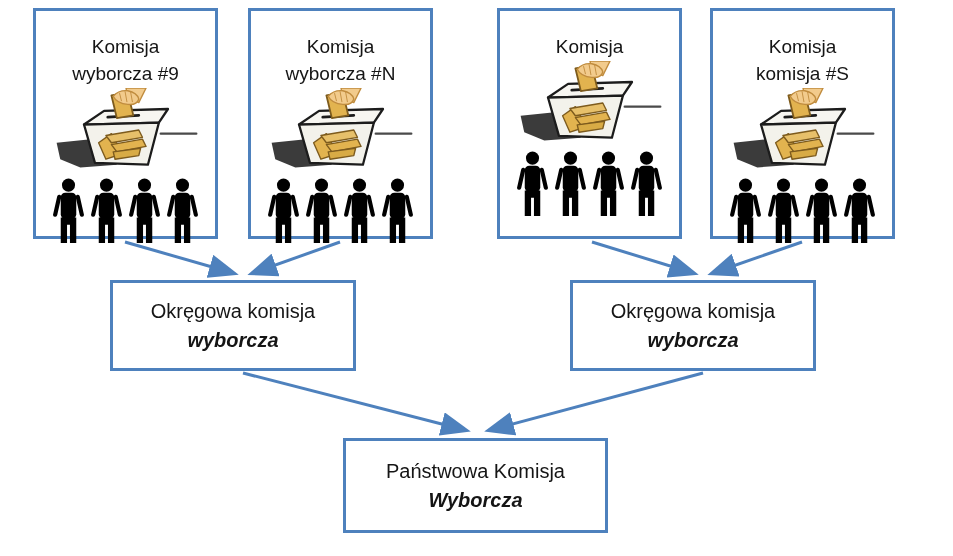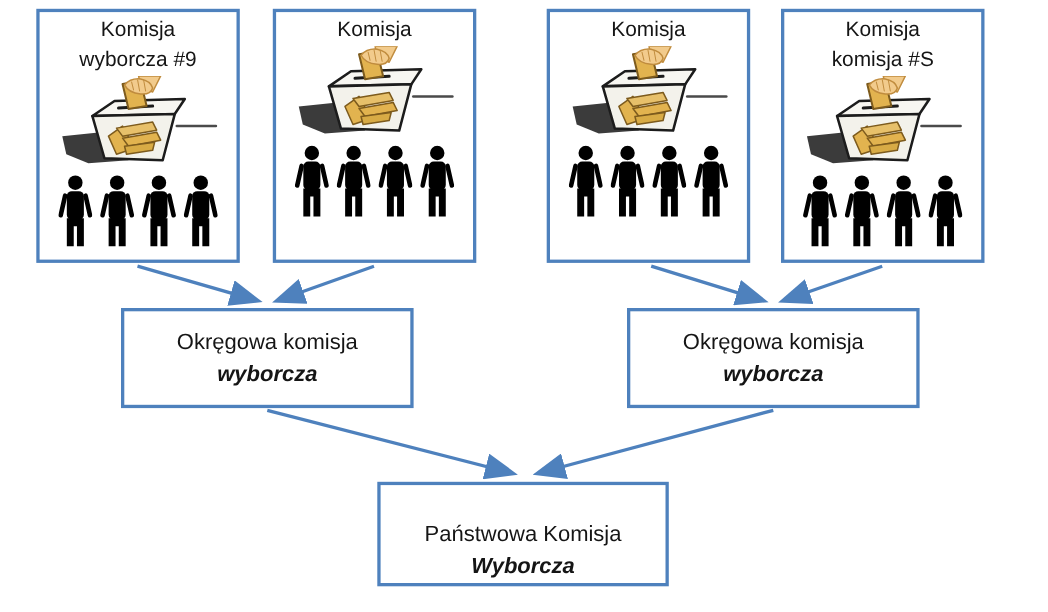--- a/index.html
+++ b/index.html
@@ -1,27 +1,27 @@
 <!DOCTYPE html>
 <html style="--border-blue: #4E81BD; --arrow-blue: #4E81BD; --ballot-gold: #E2B34F; --hand-tan: #F2CB8C; --shadow-dark: #3B3B3B;"><head>
 <meta charset="utf-8">
 <style>
   html,body{margin:0;padding:0;background:#fff;font-family:"Liberation Sans",sans-serif;}
   .canvas{position:relative;width:953px;height:556px;background:#fff;overflow:hidden;}
   .arrows{position:absolute;left:0;top:0;width:953px;height:556px;pointer-events:none;}
   .box{position:absolute;background:#fff;border:3px solid var(--border-blue,#4E81BD);box-sizing:border-box;}
   .top-box{top:8px;width:185px;height:231px;display:flex;flex-direction:column;align-items:center;}
-  .top-box .title{padding-top:3px;text-align:center;font-size:19px;line-height:27px;color:#151515;}
+  .top-box .title{padding-top:22px;text-align:center;font-size:19px;line-height:27px;color:#151515;}
   .title span{display:block;}
   .art-slot{margin-top:1px;width:156px;height:84px;display:flex;justify-content:center;}
   .people-row{margin-top:6px;display:flex;gap:7px;justify-content:center;align-items:flex-end;}
-  .mid-box{top:280px;width:266px;height:91px;display:flex;flex-direction:column;justify-content:center;}
+  .mid-box{top:280px;width:246px;height:91px;display:flex;flex-direction:column;justify-content:center;}
   .mid-box .title,.bottom-box .title{text-align:center;font-size:20px;line-height:29px;color:#151515;}
   .line2-bold{font-weight:700;font-style:italic;}
-  .bottom-box{left:343px;top:438px;width:265px;height:95px;display:flex;flex-direction:column;justify-content:flex-end;}
+  .bottom-box{left:343px;top:438px;width:265px;height:95px;display:flex;flex-direction:column;justify-content:center;}
   svg.person{width:31px;height:66px;}
   svg.ballot{width:152px;height:84px;}
 </style>
 </head>
 <body>
 
 <div class="canvas">
 
   <svg class="arrows">
     <defs>
@@ -104,20 +104,21 @@
       <line x1="27.2" y1="20.5" x2="31.6" y2="40" stroke="#000" stroke-width="4.6" stroke-linecap="round"></line>
       <path d="M8.5 43 H25.5 V71 H18.6 V51 H15.4 V71 H8.5 Z"></path>
     </g>
   </svg>
 </div>
   </div>
 
   <div class="box top-box" style="left:248px">
     <div class="title">
       <span>Komisja</span>
+      <span>wyborcza #N</span>
     </div>
     <div class="art-slot">
   <svg class="ballot" viewBox="0 0 160 92">
     <g stroke-linejoin="round" stroke-linecap="round">
       <path d="M4 60 L52 55 L70 84 L30 87 L8 78 Z" fill="var(--shadow-dark,#3B3B3B)"></path>
       <path d="M118 50 L157 50" stroke="#4a4a4a" stroke-width="2.5" fill="none"></path>
       <path d="M34 40 L56 25 L126 23 L116 38 Z" fill="#f7f6f1" stroke="#1c1c1c" stroke-width="2.5"></path>
       <path d="M34 40 L116 38 L104 84 L46 82 Z" fill="#f3f2eb" stroke="#1c1c1c" stroke-width="2.5"></path>
       <g>
         <path d="M50 60 L64 50 L76 72 L58 78 Z" fill="var(--ballot-gold,#E2B34F)" stroke="#7d5b1d" stroke-width="1.5"></path>

